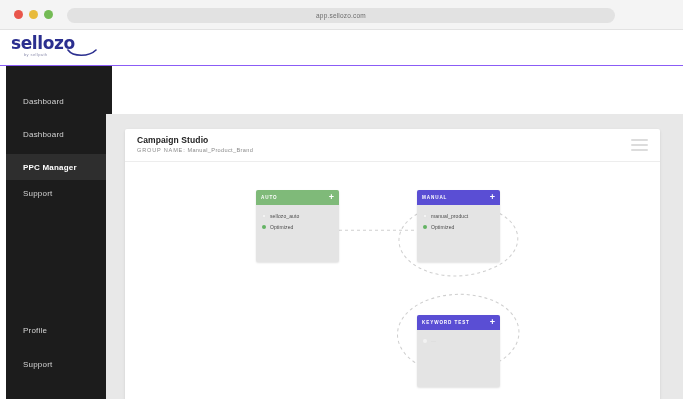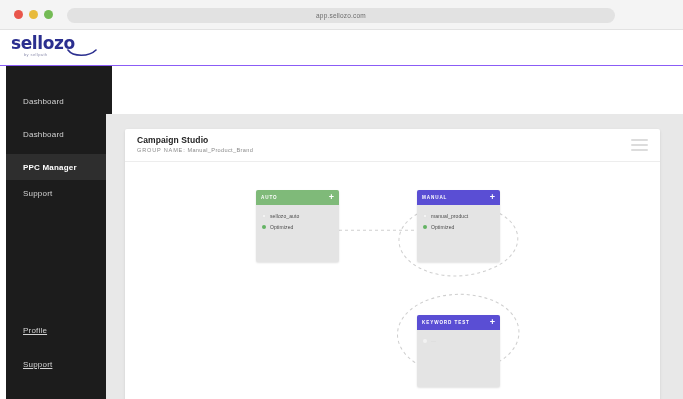--- a/index.html
+++ b/index.html
@@ -98,21 +98,21 @@
   .nav-item.spaced { margin-bottom: 7px; }
   .nav-item.active {
     background: #2e2e2e;
     color: #ffffff;
     font-weight: 600;
   }
   .nav-bottom {
     margin-top: auto;
     padding-bottom: 14px;
   }
-  .nav-bottom .nav-item { margin-bottom: 8px; text-decoration: underline; }
+  .nav-bottom .nav-item { margin-bottom: 8px; }
 
   
   .main {
     position: absolute; left: 106px; top: 66px;
     width: 577px; height: 333px;
     background: #e8e8e8;
     padding: 15px 23px 12px 19px;
     margin-top: 48px;
   }
   .card {

